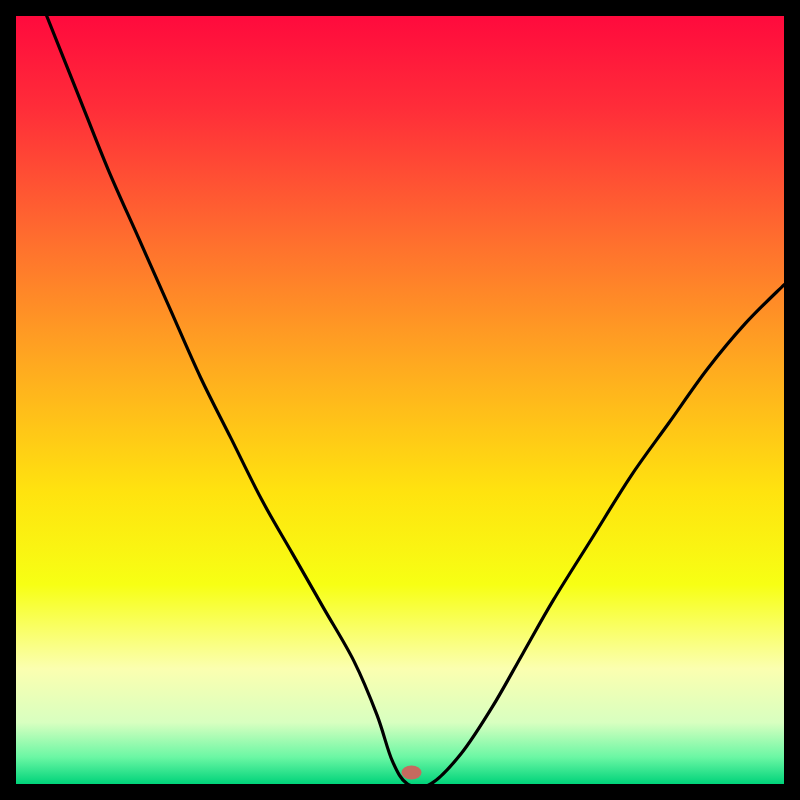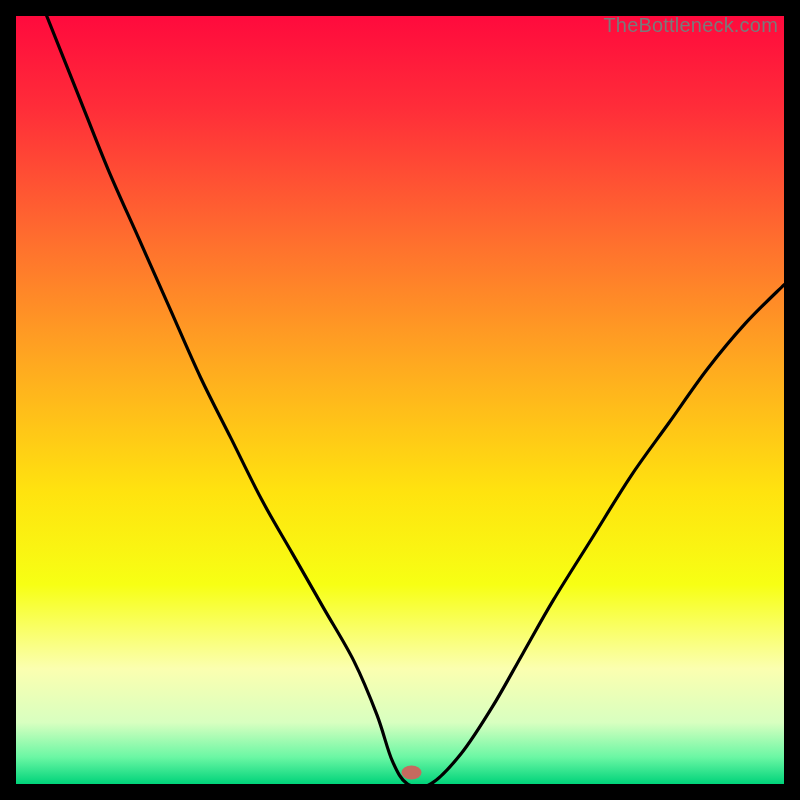--- a/index.html
+++ b/index.html
@@ -52,14 +52,13 @@
           <stop offset="85%" stop-color="#fbffb0"></stop>
           <stop offset="92%" stop-color="#d8ffc0"></stop>
           <stop offset="96.5%" stop-color="#6bf7a4"></stop>
           <stop offset="100%" stop-color="#00d37a"></stop>
         </linearGradient>
     </defs>
     <rect x="0" y="0" width="768" height="768" fill="url(#bg-grad)"></rect>
     <path id="curve" fill="none" stroke="#000" stroke-width="3.2" stroke-linecap="round" d="M 30.72 0.00 C 35.84 12.80, 51.20 51.20, 61.44 76.80 C 71.68 102.40, 81.92 129.28, 92.16 153.60 C 102.40 177.92, 112.64 199.68, 122.88 222.72 C 133.12 245.76, 143.36 268.80, 153.60 291.84 C 163.84 314.88, 174.08 339.20, 184.32 360.96 C 194.56 382.72, 204.80 401.92, 215.04 422.40 C 225.28 442.88, 235.52 464.64, 245.76 483.84 C 256.00 503.04, 266.24 519.68, 276.48 537.60 C 286.72 555.52, 296.96 573.44, 307.20 591.36 C 317.44 609.28, 328.96 627.20, 337.92 645.12 C 346.88 663.04, 354.56 682.24, 360.96 698.88 C 367.36 715.52, 371.20 733.44, 376.32 744.96 C 381.44 756.48, 385.28 764.16, 391.68 768.00 C 398.08 771.84, 405.76 773.12, 414.72 768.00 C 423.68 762.88, 435.20 750.08, 445.44 737.28 C 455.68 724.48, 465.92 707.84, 476.16 691.20 C 486.40 674.56, 496.64 655.36, 506.88 637.44 C 517.12 619.52, 526.08 602.88, 537.60 583.68 C 549.12 564.48, 563.20 542.72, 576.00 522.24 C 588.80 501.76, 601.60 480.00, 614.40 460.80 C 627.20 441.60, 640.00 424.96, 652.80 407.04 C 665.60 389.12, 678.40 369.92, 691.20 353.28 C 704.00 336.64, 716.80 321.28, 729.60 307.20 C 742.40 293.12, 761.60 275.20, 768.00 268.80"></path>
     <ellipse id="marker" cx="395.5" cy="756.5" rx="10" ry="7" fill="#c66a5f"></ellipse>
   </svg>
-  <div class="watermark">TheBottleneck.com</div>
 </div>
 
 </body></html>

